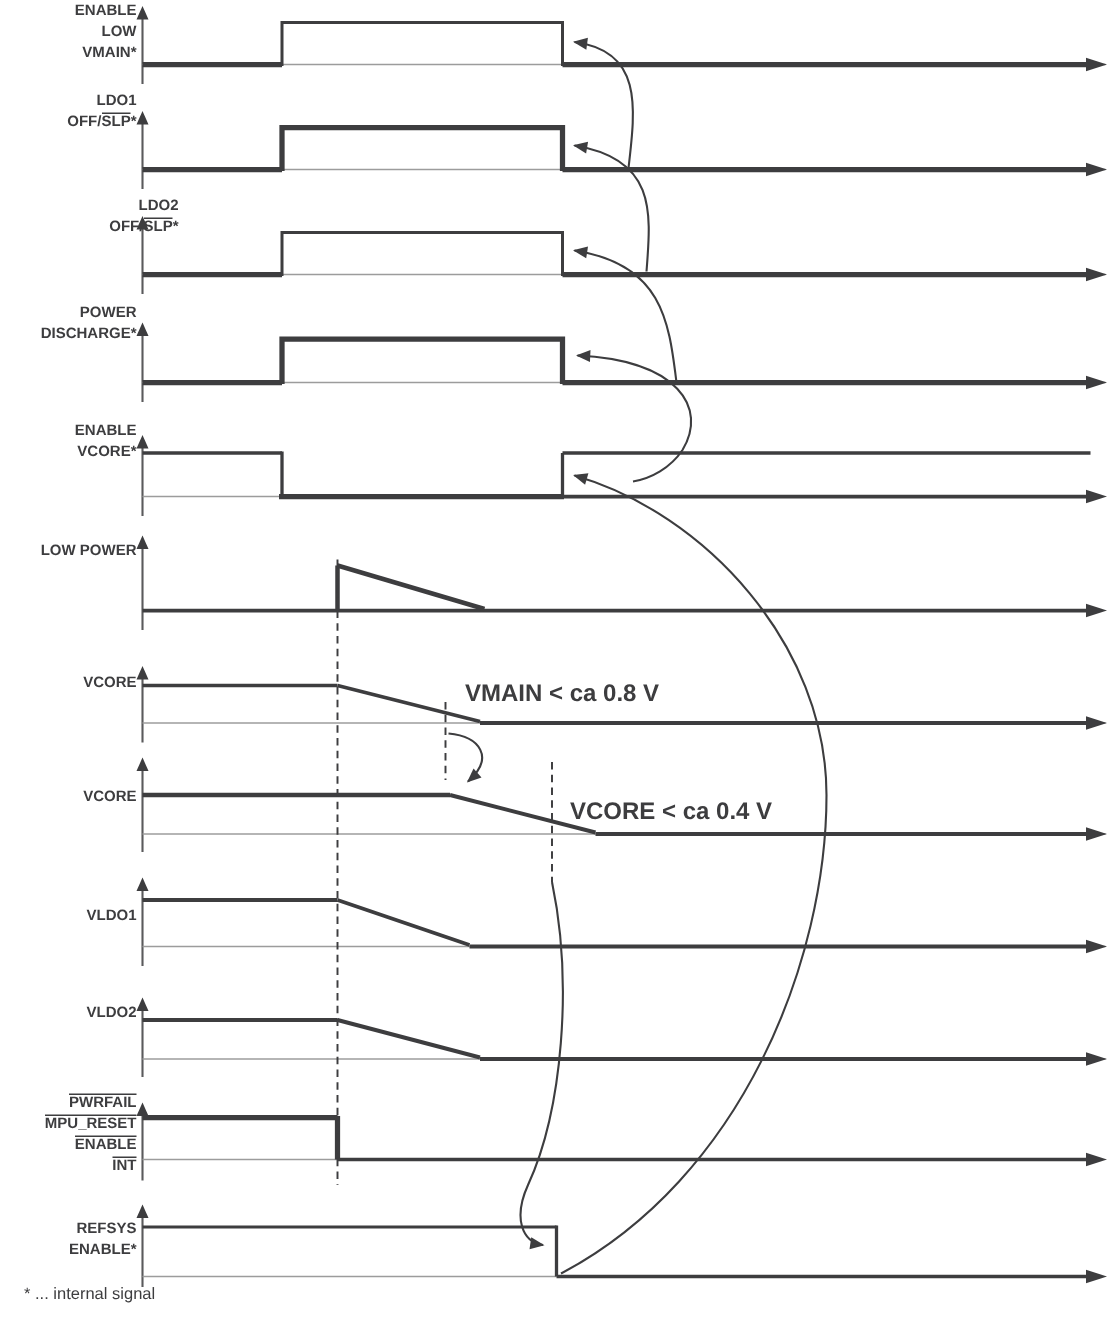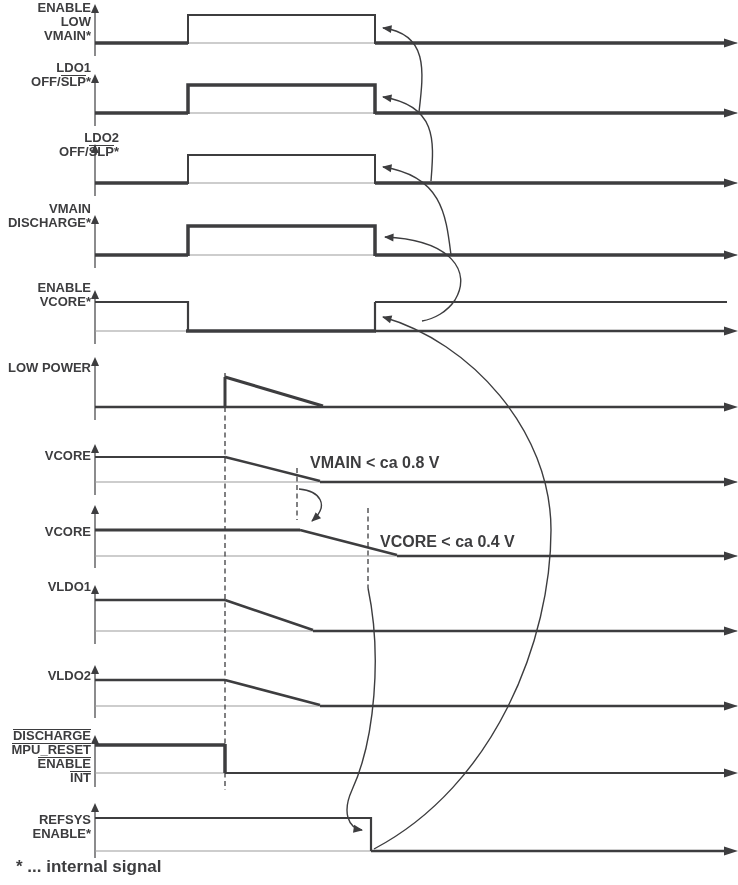--- a/index.html
+++ b/index.html
@@ -1,24 +1,24 @@
 <!DOCTYPE html>
 <html><head>
 <meta charset="utf-8">
 <style>
   html,body{margin:0;padding:0;background:#ffffff;}
   #stage{position:relative;width:738px;height:885px;background:#ffffff;overflow:hidden;
          font-family:"Liberation Sans",sans-serif;color:#3d3d3f;}
   #wavesvg{position:absolute;left:0;top:0;}
-  .sig-label{position:absolute;text-align:right;font-weight:700;font-size:13px;line-height:14px;
+  .sig-label{position:absolute;text-align:right;font-weight:700;font-size:10px;line-height:14px;
              color:#3d3d3f;white-space:nowrap;}
   .lab-line{height:14px;}
   .ov{display:inline-block;border-top:1.4px solid #3d3d3f;line-height:12px;}
   .annot{position:absolute;font-weight:700;font-size:16px;color:#3d3d3f;white-space:nowrap;}
-  .footnote{position:absolute;font-weight:700;font-size:17px;color:#3d3d3f;white-space:nowrap;}
+  .footnote{position:absolute;font-weight:400;font-size:11px;color:#3d3d3f;white-space:nowrap;}
 </style>
 </head>
 <body>
 
 <div id="stage">
   <svg id="wavesvg" width="738" height="885" viewBox="0 0 738 885">
       <defs>
         <marker id="arwE" markerWidth="11" markerHeight="9" refX="9" refY="4.5" orient="auto" markerUnits="userSpaceOnUse">
           <path d="M0.5,0.5 L10,4.5 L0.5,8.5 Z" fill="#3d3d3f"></path>
         </marker>
@@ -157,44 +157,44 @@
     </div>
     <div class="sig-label" style="top: 61px; right: 647px;">
       <div class="lab-line"><span>LDO1</span></div>
       <div class="lab-line"><span>OFF/</span><span class="ov">SLP</span><span>*</span></div>
     </div>
     <div class="sig-label" style="top: 131px; right: 619px;">
       <div class="lab-line"><span>LDO2</span></div>
       <div class="lab-line"><span>OFF/</span><span class="ov">SLP</span><span>*</span></div>
     </div>
     <div class="sig-label" style="top: 202px; right: 647px;">
-      <div class="lab-line"><span>VMAIN</span></div>
+      <div class="lab-line"><span>POWER</span></div>
       <div class="lab-line"><span>DISCHARGE*</span></div>
     </div>
     <div class="sig-label" style="top: 281px; right: 647px;">
       <div class="lab-line"><span>ENABLE</span></div>
       <div class="lab-line"><span>VCORE*</span></div>
     </div>
     <div class="sig-label" style="top: 361px; right: 647px;">
       <div class="lab-line"><span>LOW POWER</span></div>
     </div>
     <div class="sig-label" style="top: 449px; right: 647px;">
       <div class="lab-line"><span>VCORE</span></div>
     </div>
     <div class="sig-label" style="top: 525px; right: 647px;">
       <div class="lab-line"><span>VCORE</span></div>
     </div>
-    <div class="sig-label" style="top: 580px; right: 647px; margin-left: 15px;">
+    <div class="sig-label" style="top: 604px; right: 647px; margin-left: 15px;">
       <div class="lab-line"><span>VLDO1</span></div>
     </div>
     <div class="sig-label" style="top: 669px; right: 647px;">
       <div class="lab-line"><span>VLDO2</span></div>
     </div>
     <div class="sig-label" style="top: 729px; right: 647px;">
-      <div class="lab-line"><span class="ov">DISCHARGE</span></div>
+      <div class="lab-line"><span class="ov">PWRFAIL</span></div>
       <div class="lab-line"><span class="ov">MPU_RESET</span></div>
       <div class="lab-line"><span class="ov">ENABLE</span></div>
       <div class="lab-line"><span class="ov">INT</span></div>
     </div>
     <div class="sig-label" style="top: 813px; right: 647px;">
       <div class="lab-line"><span>REFSYS</span></div>
       <div class="lab-line"><span>ENABLE*</span></div>
     </div>
   </div>
 

